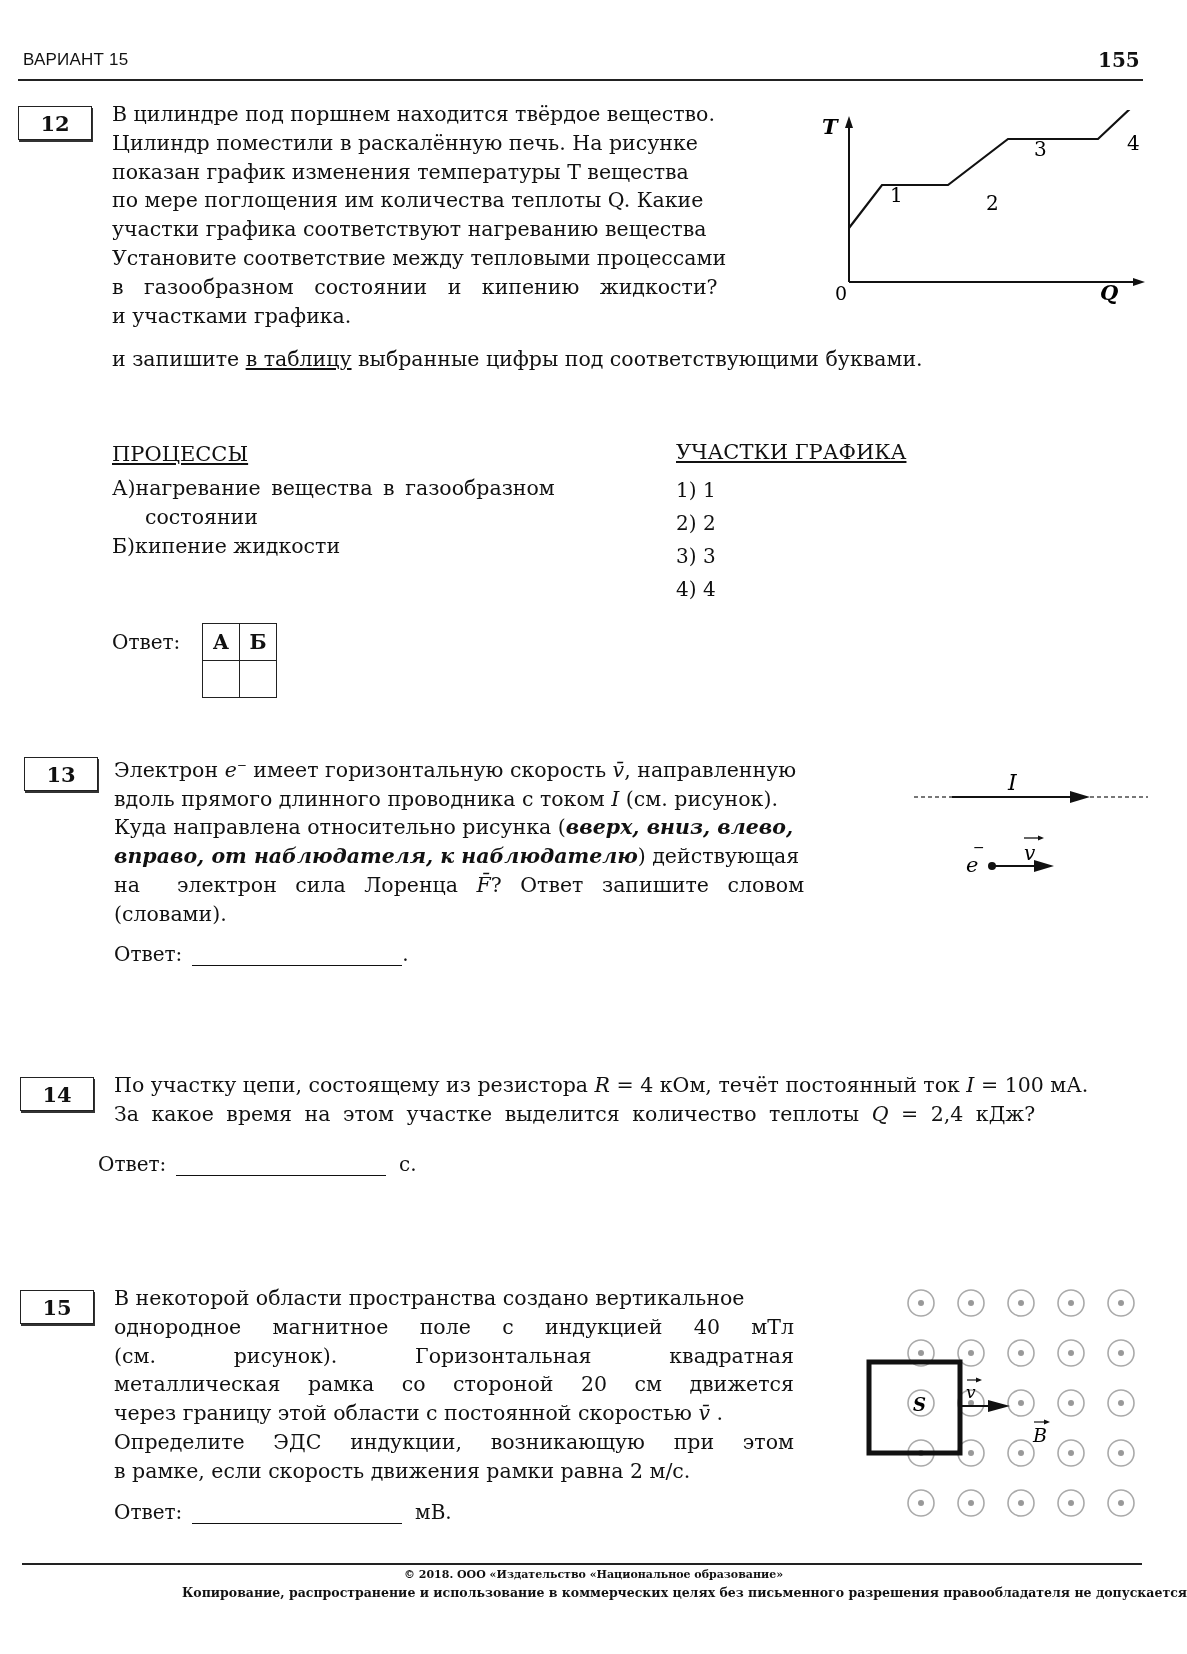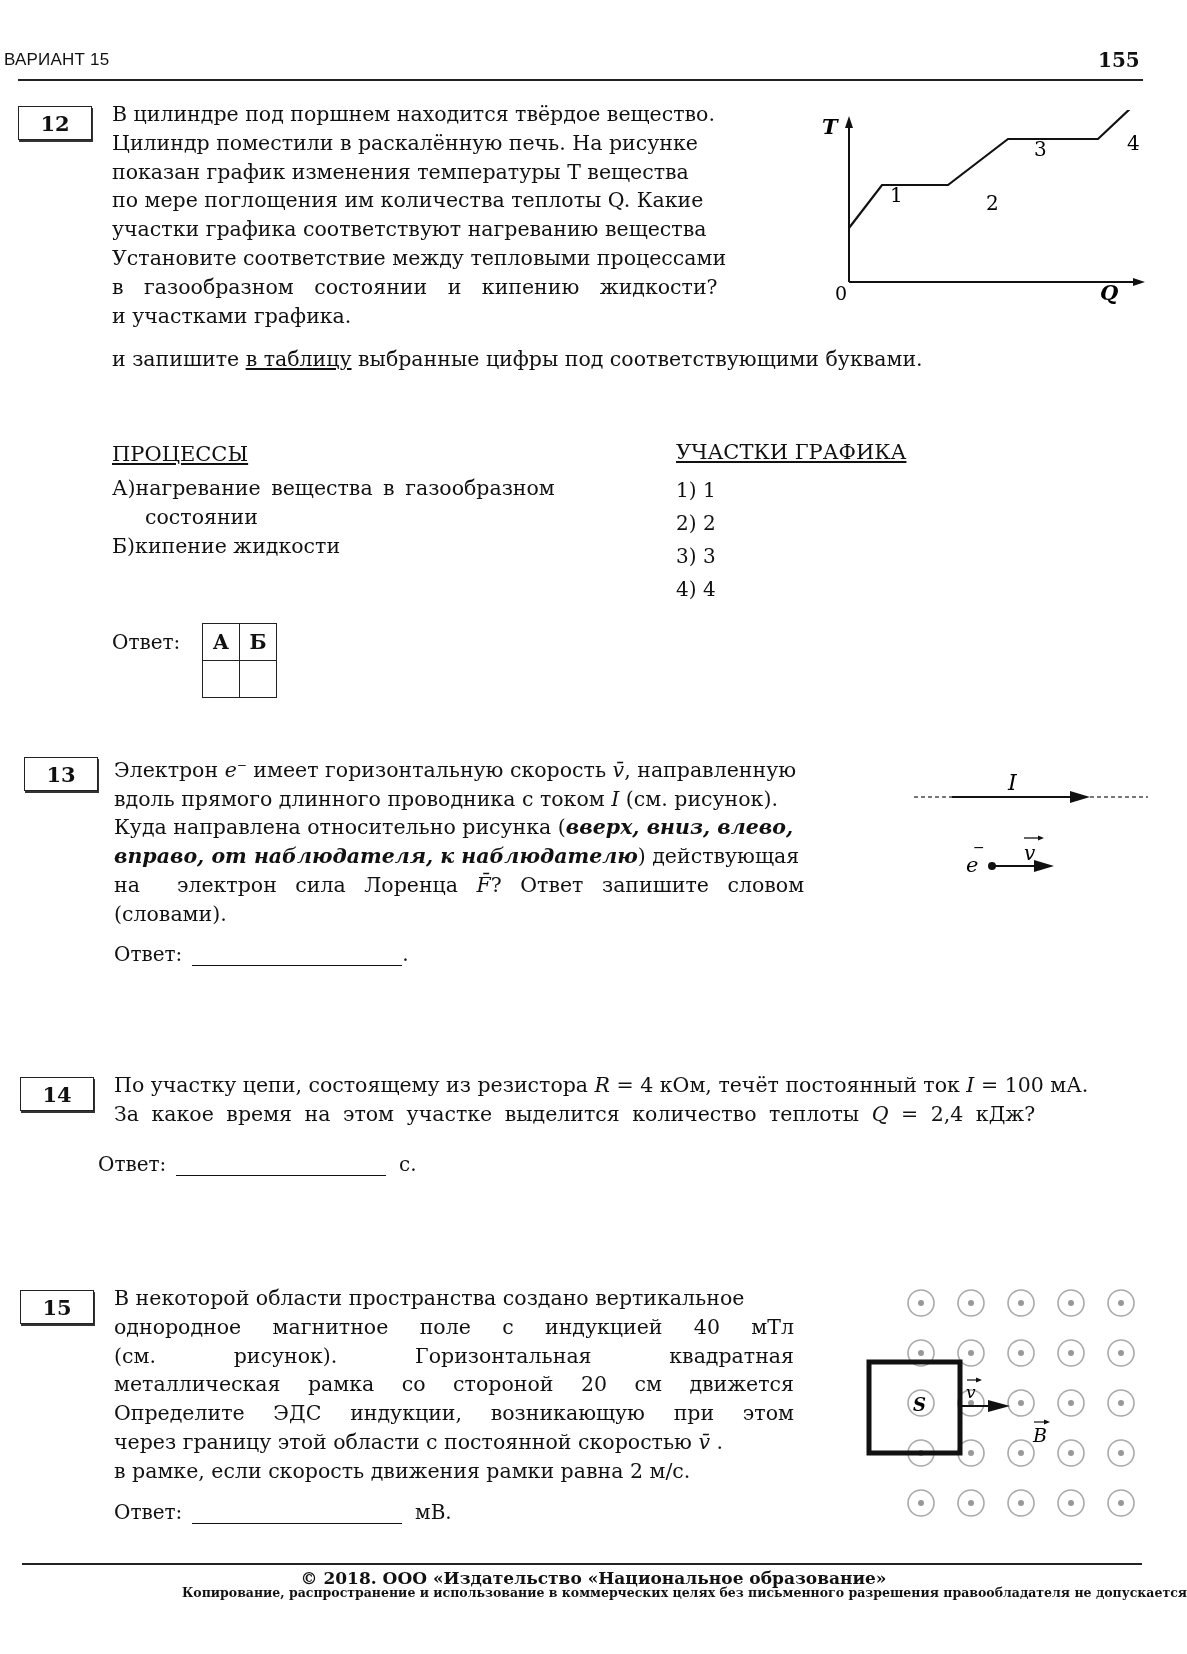--- a/index.html
+++ b/index.html
@@ -3,21 +3,21 @@
 <meta charset="utf-8">
 <style>
   html, body { margin: 0; padding: 0; background: #ffffff; }
   body {
     width: 1187px; height: 1654px; position: relative; overflow: hidden;
     font-family: "DejaVu Serif", "Liberation Serif", serif;
     color: #111111;
   }
   .abs { position: absolute; }
   .hdr-left {
-    left: 4px; top: 50px; font-family: "Liberation Sans", "DejaVu Sans", sans-serif;
+    left: 23px; top: 50px; font-family: "Liberation Sans", "DejaVu Sans", sans-serif;
     font-size: 17px; letter-spacing: 0.2px;
   }
   .hdr-right { left: 1098px; top: 48px; font-size: 20px; font-weight: bold; }
   .hdr-line { left: 18px; top: 79px; width: 1125px; height: 2px; background: #222; }
 
   .qnum {
     position: absolute; width: 72px; height: 32px; border: 1.5px solid #222;
     box-shadow: 1px 2px 0 #333;
     display: flex; align-items: center; justify-content: center;
     font-size: 21px; font-weight: bold;
@@ -33,21 +33,21 @@
   u { text-decoration: underline; }
 
   .col-title { font-size: 21px; text-decoration: underline; }
   .answer-label { font-size: 20px; }
   .ans-line { display: inline-block; width: 210px; border-bottom: 1.5px solid #111; height: 20px; vertical-align: bottom; margin-left: 10px; }
 
   table.ans { border-collapse: collapse; }
   table.ans td { border: 1.5px solid #222; width: 36px; height: 36px; text-align: center; font-size: 20px; font-weight: bold; padding: 0; }
 
   .footer-line { left: 22px; top: 1563px; width: 1120px; height: 2px; background: #222; }
-  .footer1 { left: 0; width: 1187px; top: 1568px; text-align: center; font-size: 17px; font-weight: bold; }
+  .footer1 { left: 0; width: 1187px; top: 1568px; text-align: center; font-size: 11px; font-weight: bold; }
   .footer2 { left: 0; width: 1187px; top: 1585px; text-align: right; font-size: 12.5px; font-weight: bold; }
 </style>
 </head>
 <body>
 
 <div class="abs hdr-left">ВАРИАНТ 15</div>
 <div class="abs hdr-right">155</div>
 <div class="abs hdr-line"></div>
 
 <section>
@@ -205,29 +205,29 @@
     <span class="line just">
         <span>металлическая</span>
         <span>рамка</span>
         <span>со</span>
         <span>стороной</span>
         <span>20</span>
         <span>см</span>
         <span>движется</span>
       </span>
     <span class="line just">
+        <span>через границу этой области с постоянной скоростью <i class="m">v̄</i> .</span>
+      </span>
+    <span class="line just">
         <span>Определите</span>
         <span>ЭДС</span>
         <span>индукции,</span>
         <span>возникающую</span>
         <span>при</span>
         <span>этом</span>
-      </span>
-    <span class="line just">
-        <span>через границу этой области с постоянной скоростью <i class="m">v̄</i> .</span>
       </span>
     <span class="line"><span>в рамке, если скорость движения рамки равна 2 м/с.</span></span>
   </div>
   <div class="abs answer-label" style="left:114px; top:1500px;">
     <span>Ответ:</span><span class="ans-line"></span>&nbsp;&nbsp;<span>мВ.</span>
   </div>
 
   <svg class="abs" style="left:850px; top:1270px;" width="300" height="270" viewBox="0 0 300 270">
     <g stroke="#aaa" stroke-width="1.6" fill="none">
 

